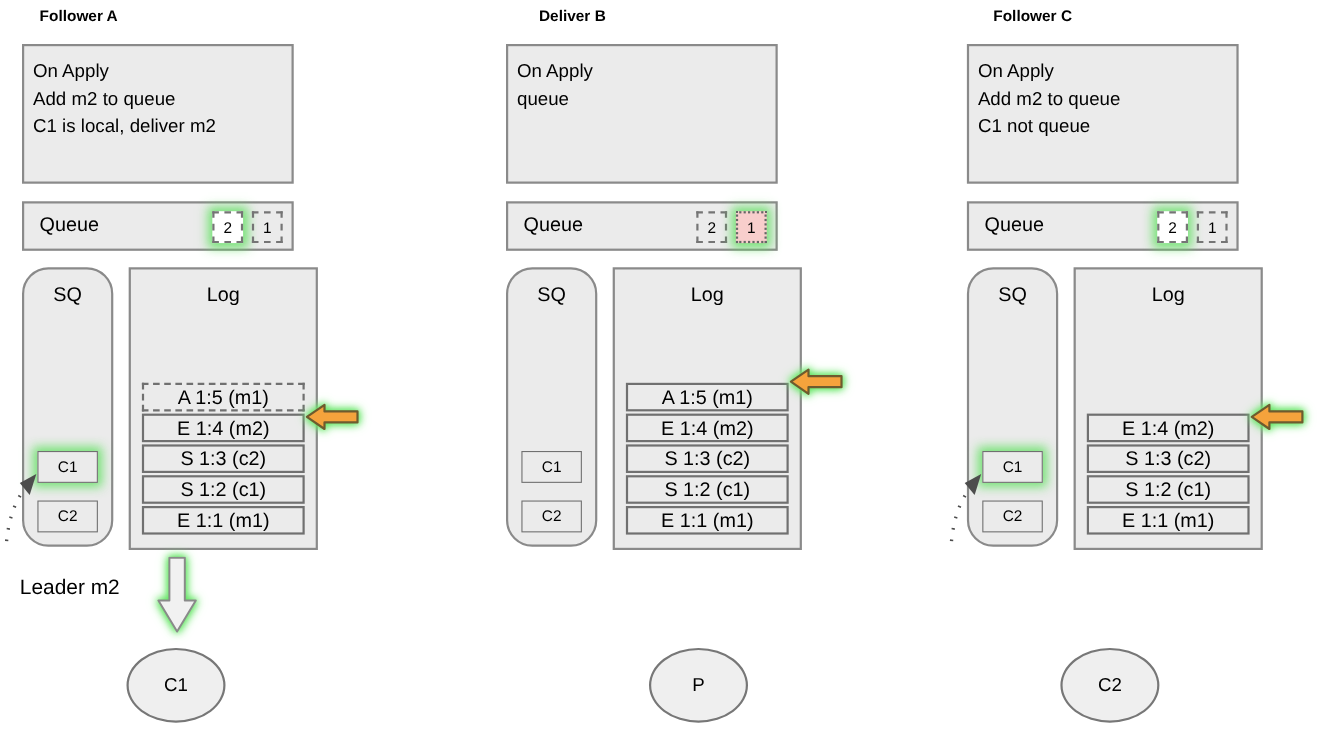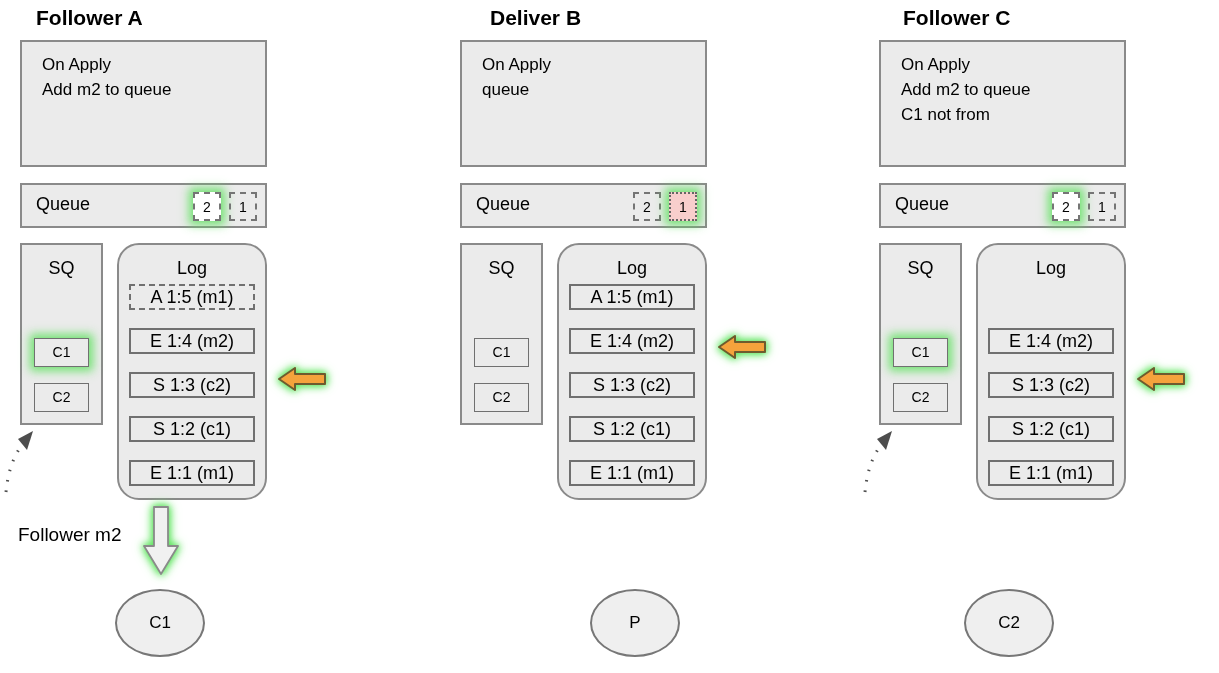--- a/index.html
+++ b/index.html
@@ -6,45 +6,45 @@
   html,body { background:#ffffff; }
   .canvas {
     position:relative; width:1219px; height:673px; overflow:hidden;
     font-family:"Liberation Sans", sans-serif; color:#000;
   }
   .col { position:absolute; top:0; width:310px; height:673px; }
   .col-a { left:20px; }
   .col-b { left:460px; }
   .col-c { left:879px; }
 
-  .title { position:absolute; top:6px; font-size:21px; font-weight:bold; white-space:nowrap; }
+  .title { position:absolute; top:6px; font-size:14px; font-weight:bold; white-space:nowrap; }
 
   .panel {
     position:absolute; background:#ebebeb; border:2px solid #8a8a8a;
   }
-  .onapply { top:40px; left:0; width:247px; height:127px; padding:10px 20px; font-size:17px; line-height:25px; }
+  .onapply { top:40px; left:0; width:247px; height:127px; padding:10px 8px; font-size:17px; line-height:25px; }
   .onapply .line { white-space:nowrap; }
   .it { }
 
   .queue { top:183px; left:0; width:247px; height:45px; }
   .queue-label { position:absolute; left:14px; top:9px; font-size:18px; }
   .qitem {
     position:absolute; top:7px; width:28px; height:29px; line-height:26px;
     text-align:center; font-size:14px; border:2px dashed #757575; background:transparent;
   }
   .q2 { right:44px; } .q1 { right:8px; }
   .fill-white { background:#ffffff; }
   .fill-pink  { background:#f8cecc; border-style:dotted; border-color:#666; }
   .glow { box-shadow:0 0 9px 4px rgba(94,224,94,0.85); }
 
-  .sq  { top:243px; left:0;   width:83px;  height:182px; }
-  .log { top:243px; left:97px; width:150px; height:257px;border-radius:22px; }
+  .sq  { top:243px; left:0;   width:83px;  height:254px;border-radius:24px; }
+  .log { top:243px; left:97px; width:172px; height:257px; }
   .box-label { position:absolute; top:13px; left:0; width:100%; text-align:center; font-size:18px; }
 
-  .log-entries { position:absolute; bottom:12px; left:10px; right:10px; display:flex; flex-direction:column; gap:18px; }
+  .log-entries { position:absolute; bottom:12px; left:10px; right:10px; display:flex; flex-direction:column; gap:2px; }
   .entry {
     height:26px; line-height:23px; text-align:center; font-size:18px;
     background:#ebebeb; border:2px solid #707070; white-space:nowrap;
   }
   .entry.dashed { border-style:dashed; }
 
   .sq-items { position:absolute; bottom:11px; left:12px; right:12px; display:flex; flex-direction:column; gap:16px; }
   .sq-item {
     height:29px; line-height:26px; text-align:center; font-size:14px;
     background:#ebebeb; border:1.5px solid #707070;
@@ -81,20 +81,21 @@
 </svg>
 
 <div class="canvas">
 
   <div class="col col-a">
     <div class="title" style="left:16px">Follower A</div>
 
     <div class="panel onapply">
       <div class="line">On Apply</div>
       <div class="line it">Add m2 to queue</div>
+      <div class="line it">C1 is local, deliver m2</div>
     </div>
 
     <div class="panel queue">
       <div class="queue-label">Queue</div>
       <div class="qitem q2 fill-white glow">2</div>
       <div class="qitem q1">1</div>
     </div>
 
     <div class="panel sq">
       <div class="box-label">SQ</div>
@@ -117,21 +118,21 @@
 
     <svg class="h-arrow arrow-a glow-filter" viewBox="0 0 50 26">
       <use href="#orange-arrow-shape"></use>
     </svg>
 
     <svg class="dotted-arrow" viewBox="0 0 44 84">
       <path d="M8,80 Q11,50 24,33" fill="none" stroke="#4d4d4d" stroke-width="3" stroke-dasharray="1.5,9"></path>
       <polygon points="35,19 20,27 29,38" fill="#4d4d4d"></polygon>
     </svg>
 
-    <div class="deliver-label">Follower m2</div>
+    <div class="deliver-label">Leader m2</div>
     <svg class="down-arrow glow-filter" viewBox="0 0 38 70">
       <polygon points="12,1 26,1 26,40 36,40 19,68 2,40 12,40" fill="#f1f1f1" stroke="#8a8a8a" stroke-width="1.8" stroke-linejoin="round"></polygon>
     </svg>
 
     <div class="node node-a">
       <span>C1</span>
     </div>
   </div>
 
   <div class="col col-b">
@@ -175,21 +176,21 @@
       <span>P</span>
     </div>
   </div>
 
   <div class="col col-c">
     <div class="title" style="left:24px">Follower C</div>
 
     <div class="panel onapply">
       <div class="line">On Apply</div>
       <div class="line it">Add m2 to queue</div>
-      <div class="line it">C1 not from</div>
+      <div class="line it">C1 not queue</div>
     </div>
 
     <div class="panel queue">
       <div class="queue-label">Queue</div>
       <div class="qitem q2 fill-white glow">2</div>
       <div class="qitem q1">1</div>
     </div>
 
     <div class="panel sq">
       <div class="box-label">SQ</div>

